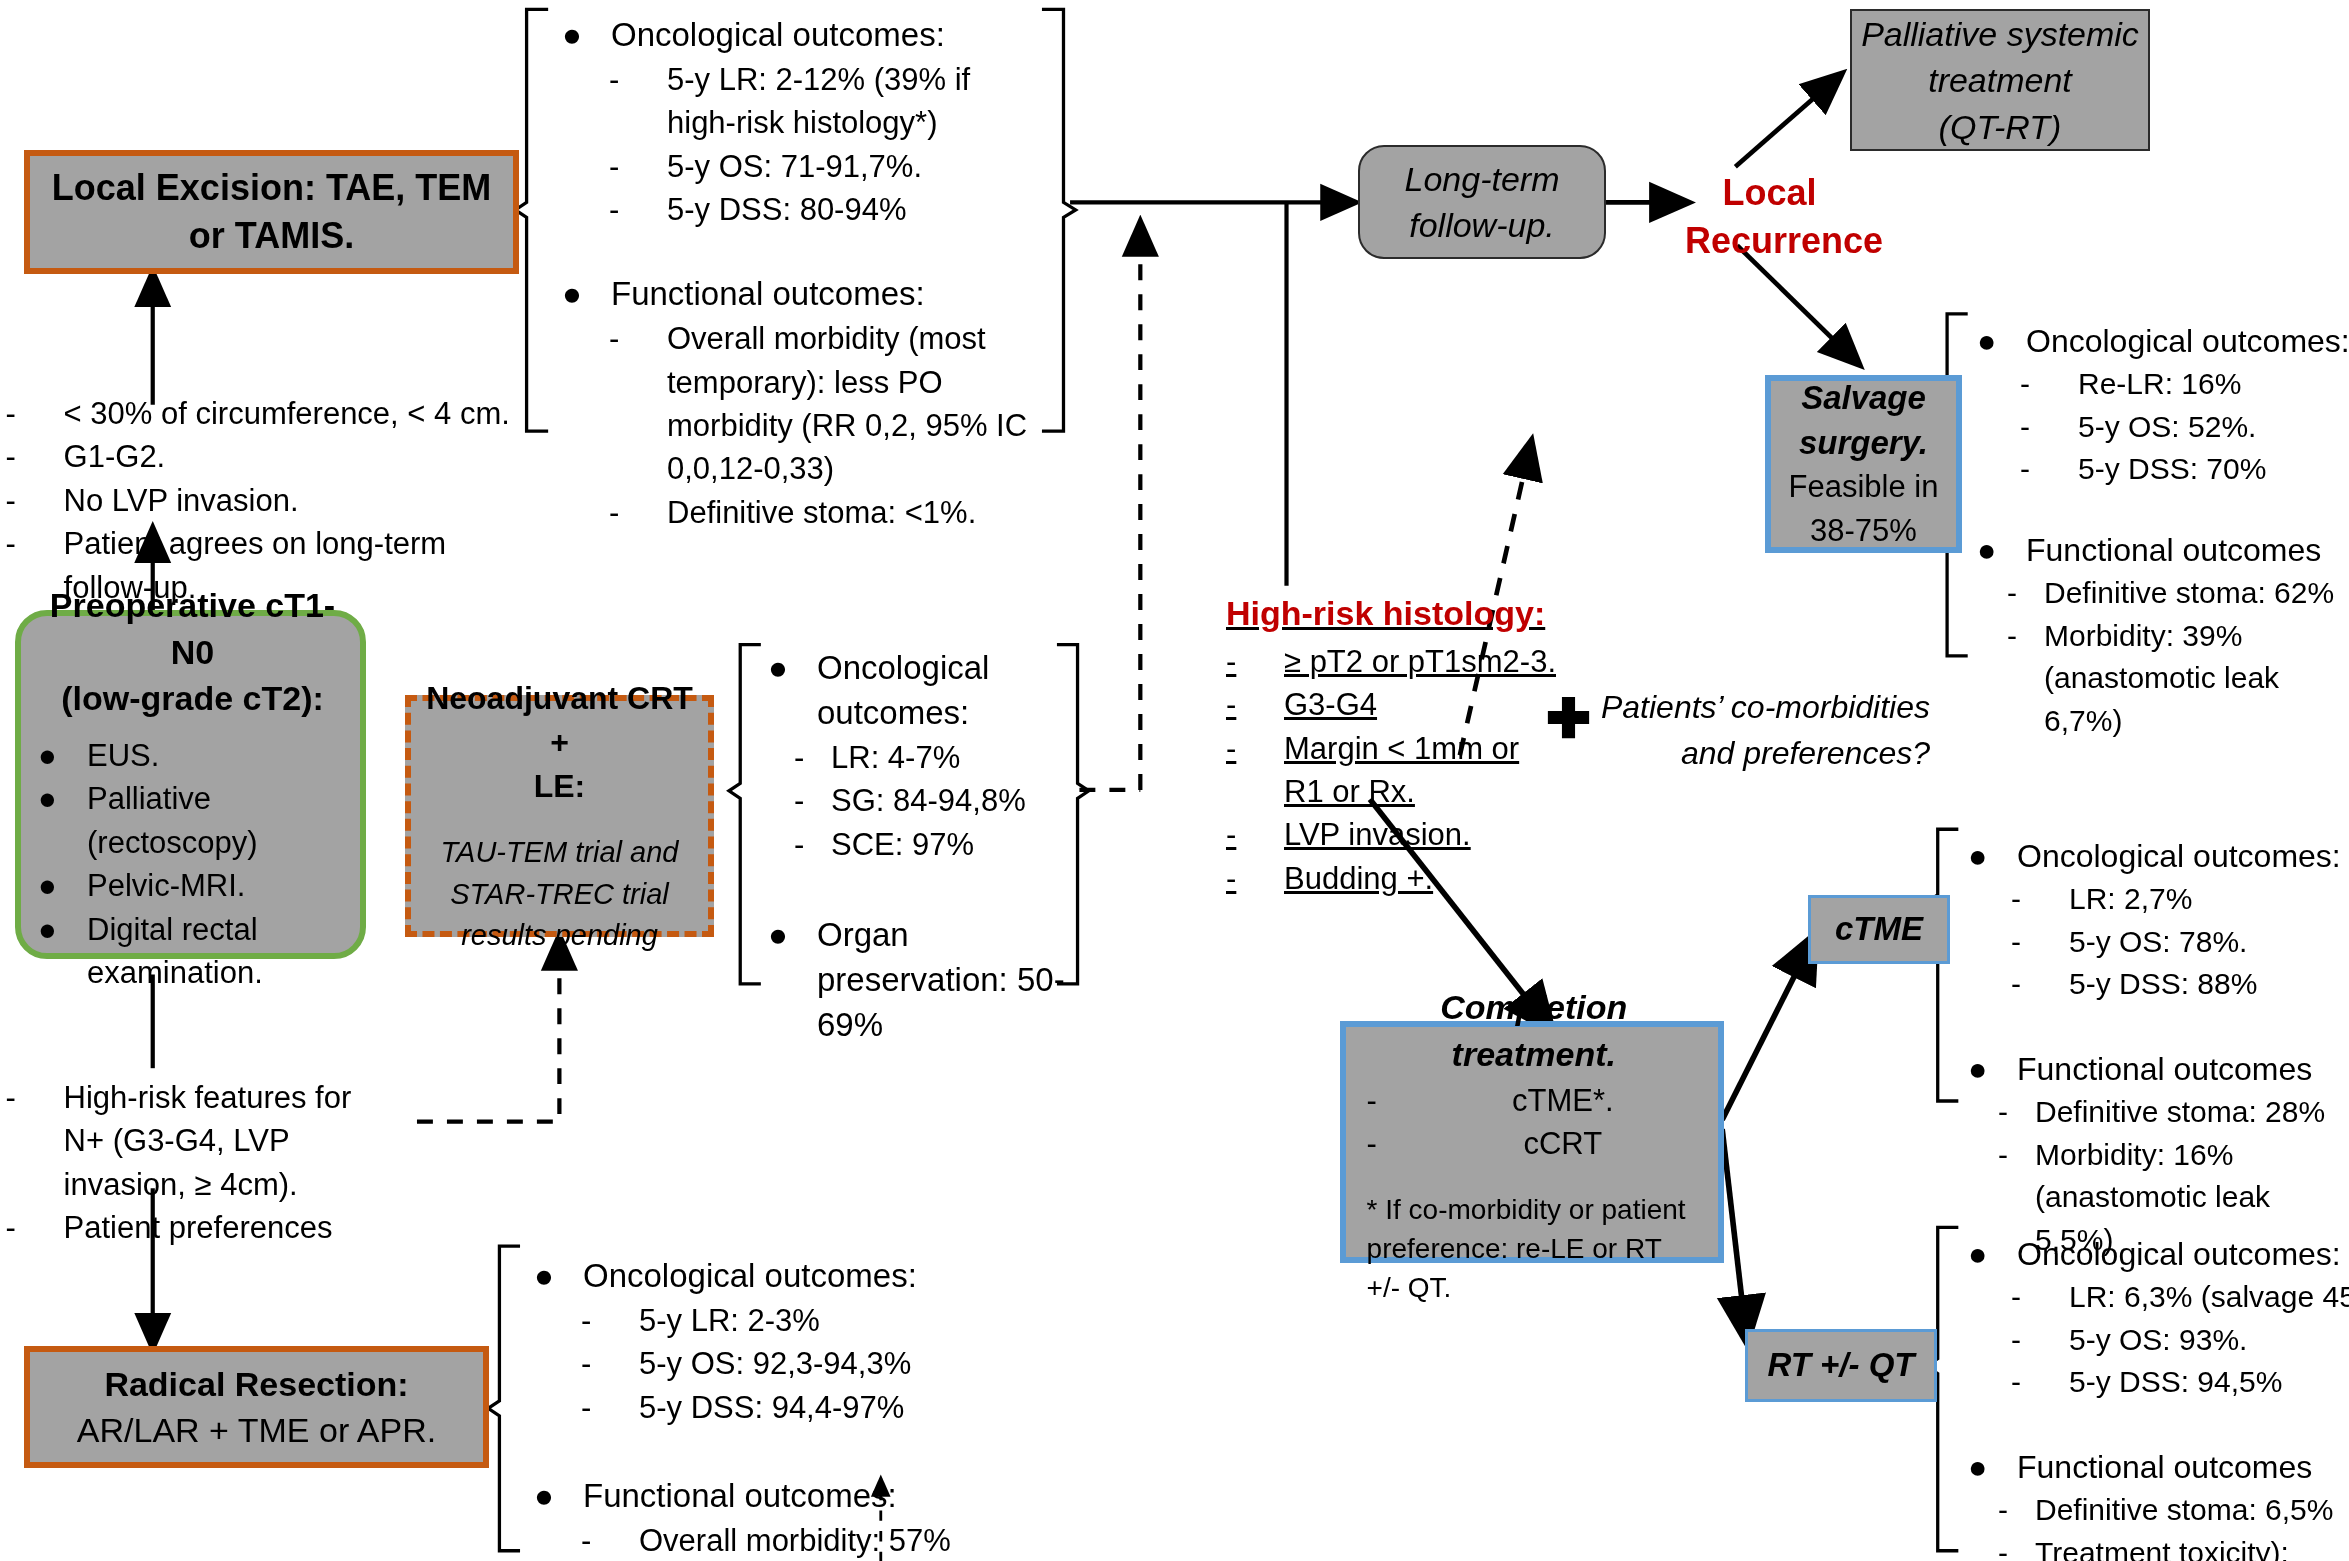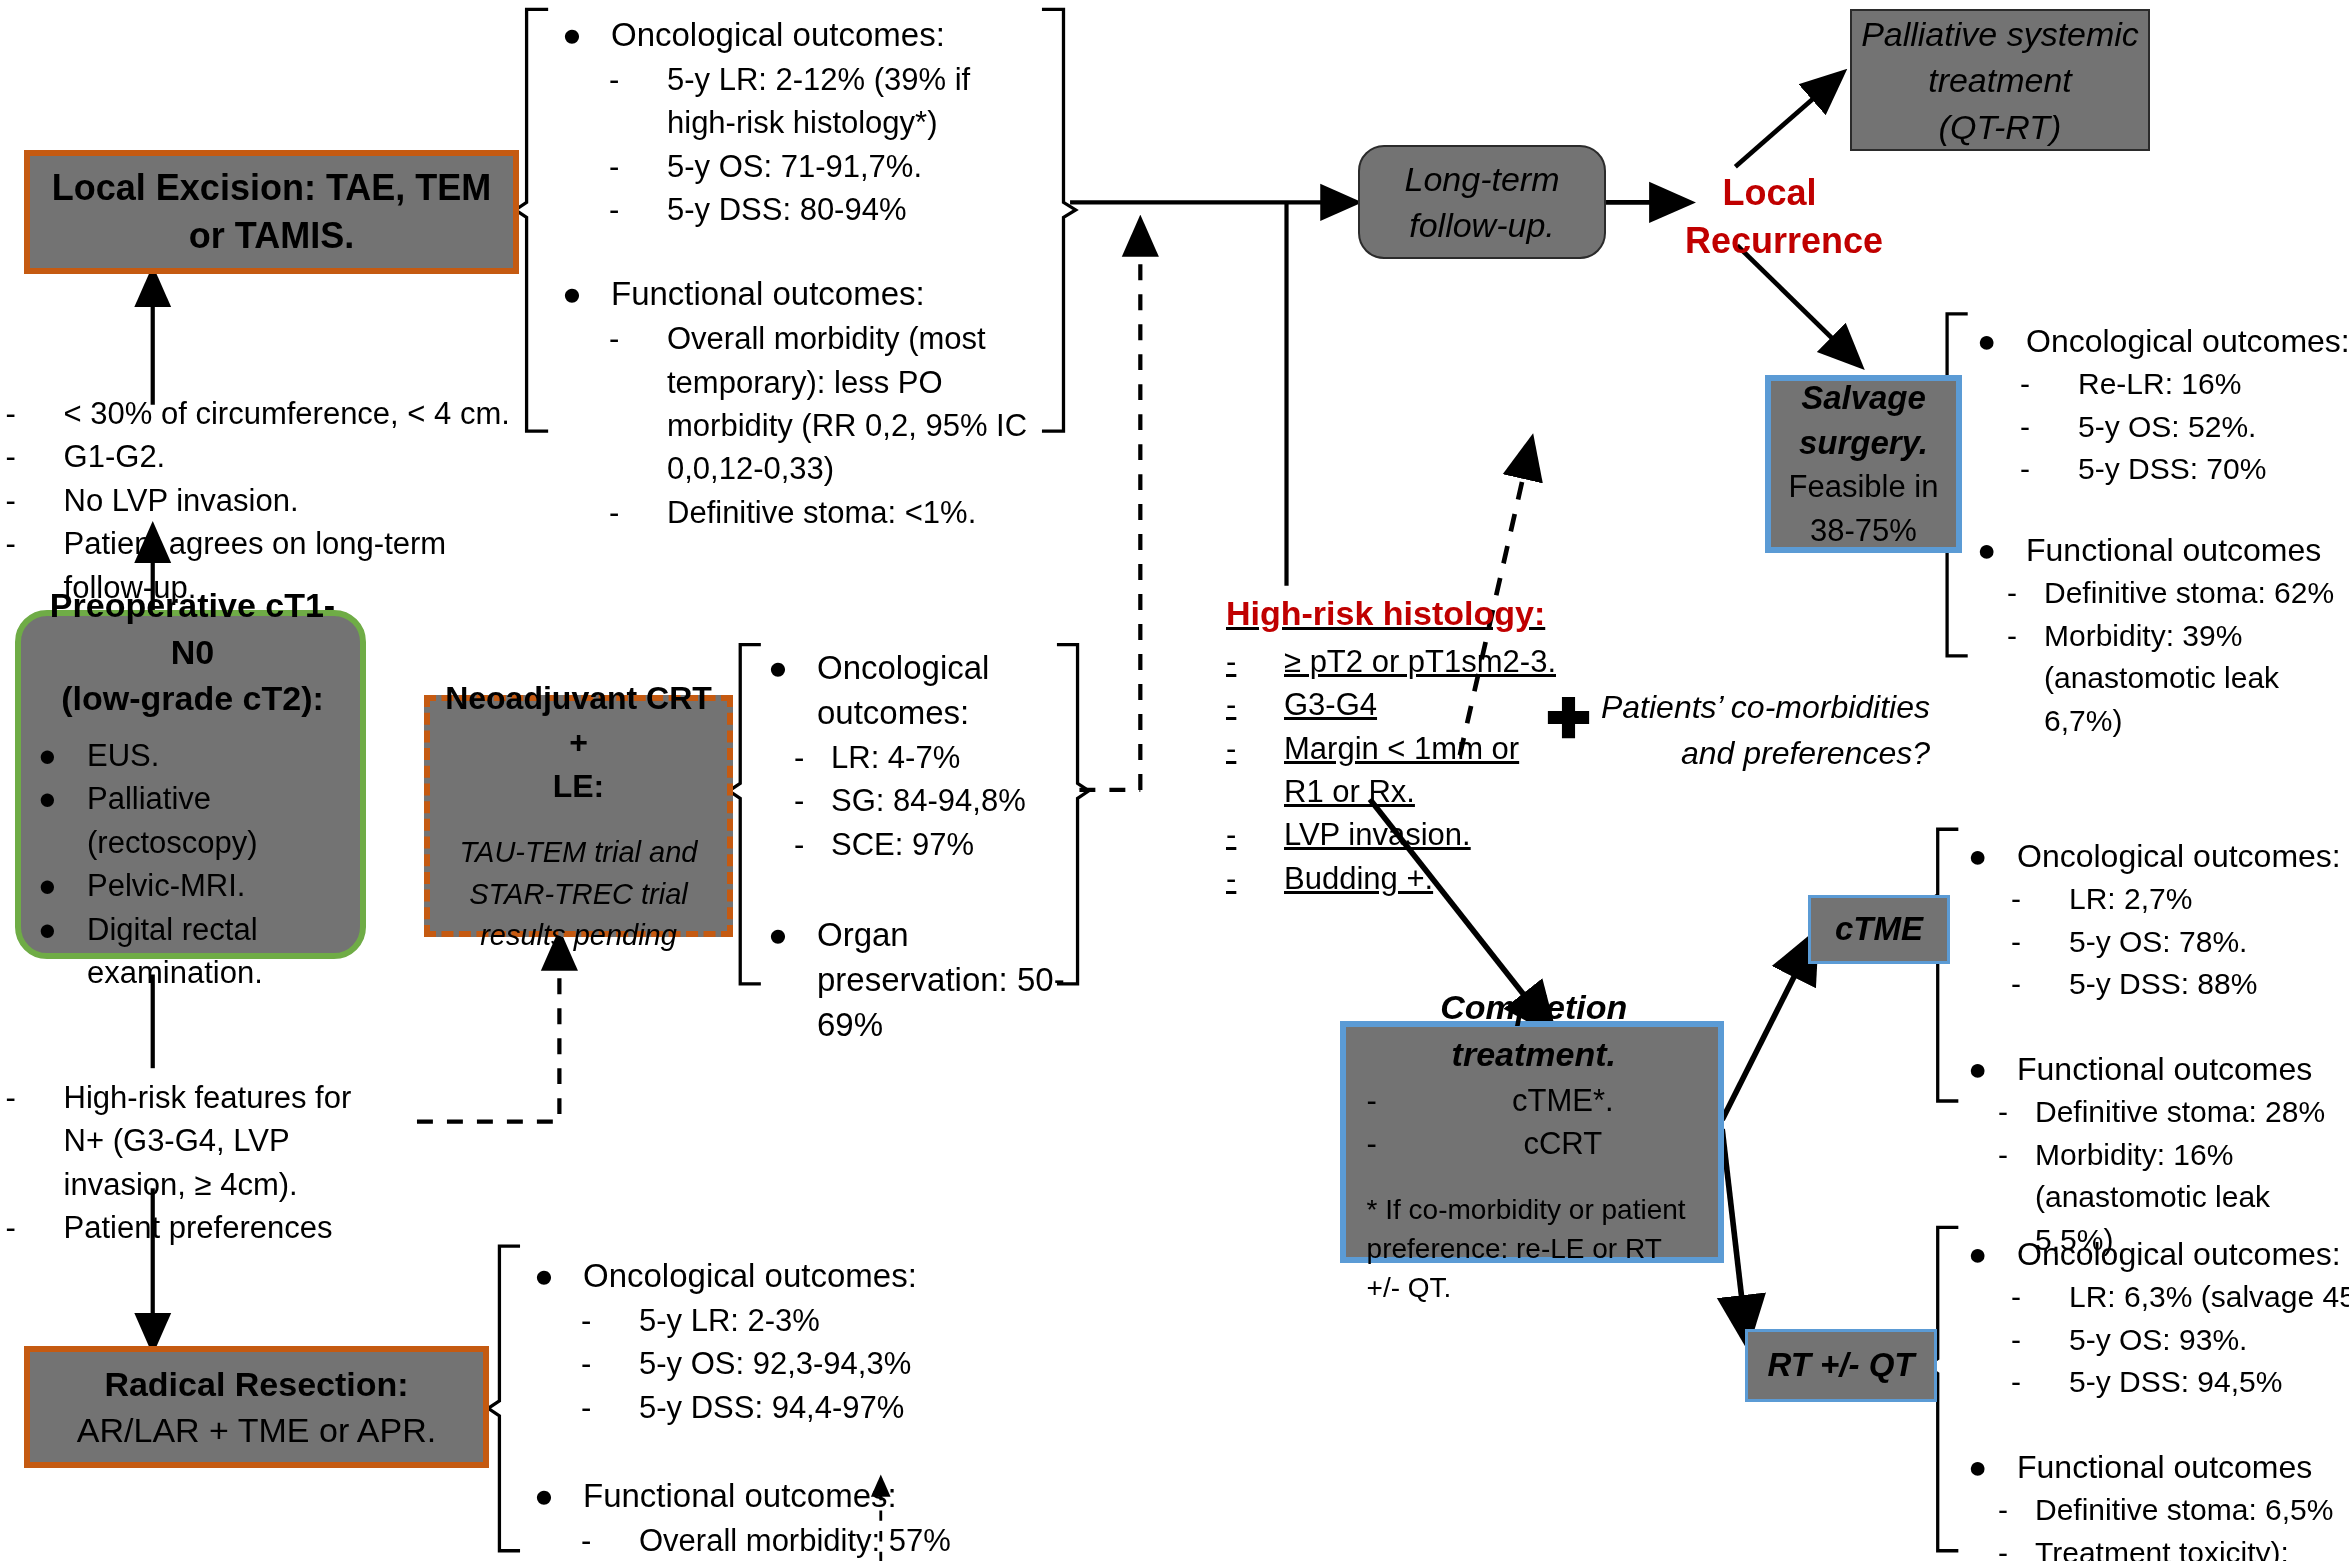--- a/index.html
+++ b/index.html
@@ -4,21 +4,21 @@
 <style>
   html,body{margin:0;padding:0;background:#ffffff;}
   body{
     width:2350px;height:1562px;position:relative;overflow:hidden;
     font-family:"Liberation Sans","DejaVu Sans",sans-serif;
     color:#000000;
   }
   #canvas{position:absolute;left:0;top:0;width:2350px;height:1562px;}
   svg.edges{position:absolute;left:0;top:0;width:2350px;height:1562px;pointer-events:none;}
 
-  .box{position:absolute;box-sizing:border-box;background:#737373;display:flex;
+  .box{position:absolute;box-sizing:border-box;background:#a3a3a3;display:flex;
        flex-direction:column;align-items:center;justify-content:center;text-align:center;}
   .box-orange{border:6.6px solid #C55A11;}
   .box-orange-dash{border:6.6px dashed #C55A11;}
   .box-green{border:6.6px solid #6FAC46;border-radius:32px;}
   .box-blue{border:6.6px solid #5B9BD5;}
   .box-blue-thin{border:3.7px solid #5B9BD5;}
   .box-black{border:2.8px solid #2b2b2b;}
 
   .t-bold{font-weight:bold;}
   .t-ital{font-style:italic;}
@@ -136,21 +136,21 @@
           <span class="mk">●</span>
           <span class="bd">Pelvic-MRI.</span>
         </li>
       <li class="li bullet-l1">
           <span class="mk">●</span>
           <span class="bd">Digital rectal examination.</span>
         </li>
     </ul>
   </div>
 
-  <div class="box box-orange-dash" style="left:424px;top:695px;width:309px;height:242px;padding:9.4px 11.2px;">
+  <div class="box box-orange-dash" style="left:405px;top:695px;width:309px;height:242px;padding:9.4px 11.2px;">
     <div class="fs34 t-bold">Neoadjuvant CRT  +</div>
     <div class="fs34 t-bold" style="margin-bottom:24px;">LE:</div>
     <div class="fs31 t-ital">TAU-TEM trial and STAR-TREC trial results pending</div>
   </div>
 
   <div class="box box-orange" style="left:24px;top:1346px;width:465px;height:122px;padding:0 13px;">
     <div class="fs36 t-bold">Radical Resection:</div>
     <div class="fs36">AR/LAR + TME or APR.</div>
   </div>
 

